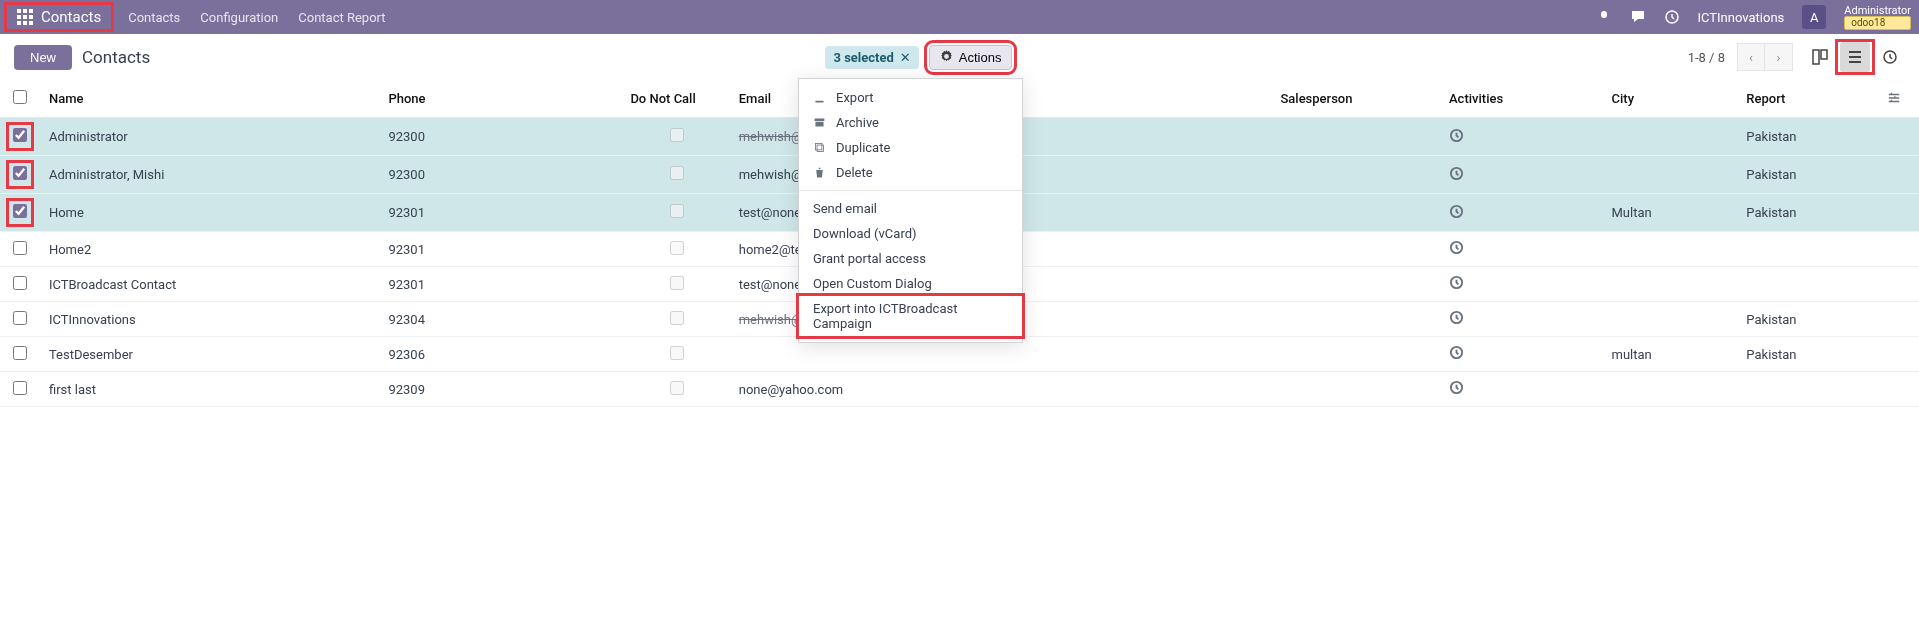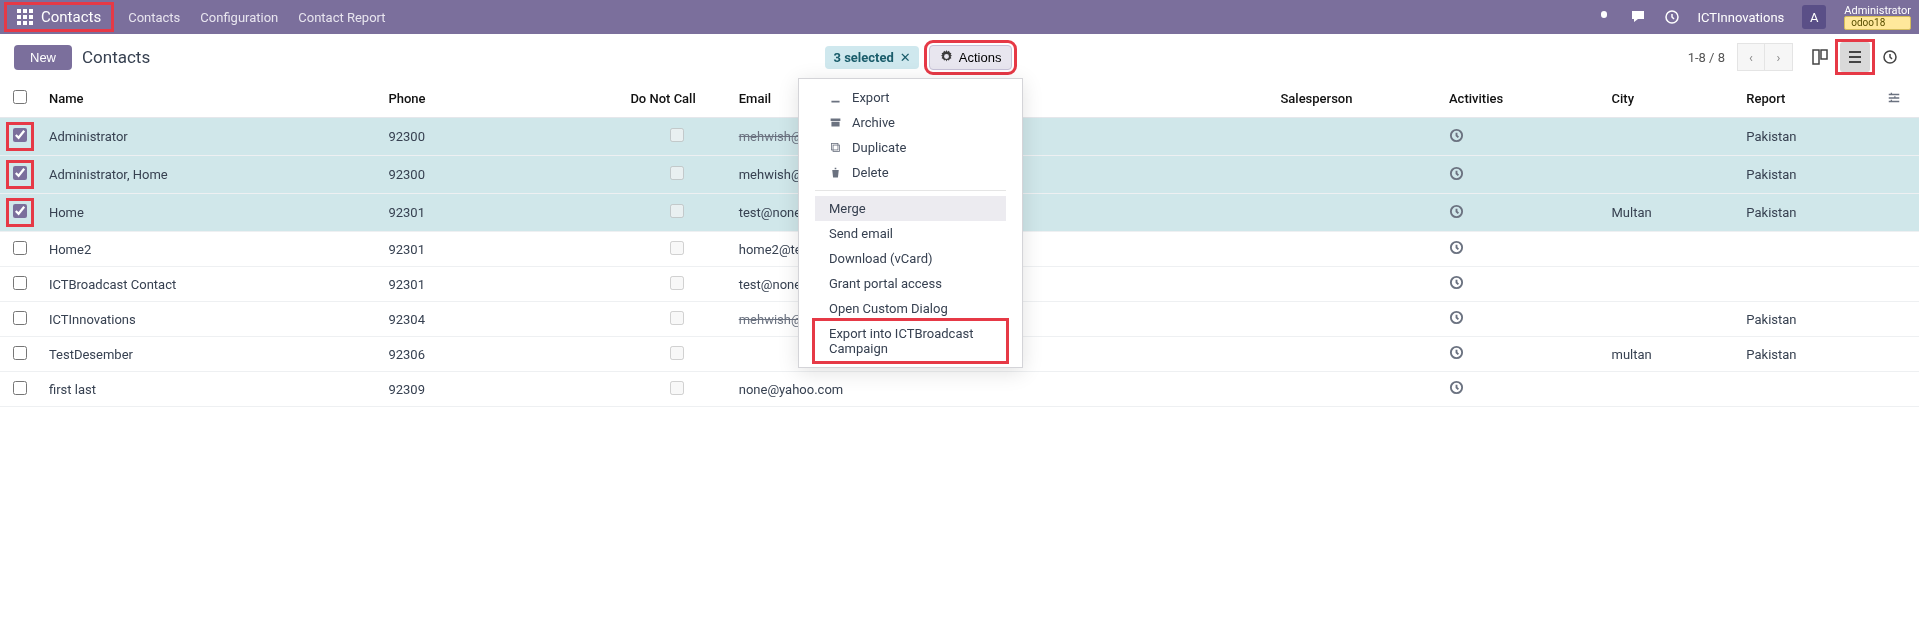--- a/index.html
+++ b/index.html
@@ -47,21 +47,21 @@
   .cb-cell{width:34px;text-align:center;}
   input[type=checkbox]{width:14px;height:14px;accent-color:#7b6f9c;}
   .row-sel{background:#d0e7ea;}
   .strike{text-decoration:line-through;color:#6b7280;}
   .act-icon svg{width:15px;height:15px;fill:none;stroke:#6b7280;stroke-width:2;}
   .filter-icon{width:18px;position:absolute;right:14px;}
   th:last-child{position:relative;}
   .adjust svg{width:14px;height:14px;fill:#6b7280;}
 
   
-  .dropdown{position:absolute;left:798px;top:78px;width:225px;background:#fff;border:1px solid #d4d4d8;box-shadow:0 4px 20px rgba(0,0,0,.12);padding:6px 16px;z-index:100;}
+  .dropdown{position:absolute;left:798px;top:78px;width:225px;background:#fff;border:1px solid #d4d4d8;box-shadow:0 4px 20px rgba(0,0,0,.12);padding:6px 0;z-index:100;}
   .dd-item{padding:5px 14px;display:flex;align-items:center;gap:10px;font-size:13px;color:#374151;cursor:pointer;}
   .dd-item.hover{background:#ecebf0;}
   .dd-item svg{width:13px;height:13px;fill:#6b7280;}
   .dd-sep{height:1px;background:#e5e5e5;margin:5px 0;}
   .dd-red{border:3px solid #e63946;margin:-3px;}
 
   .col-name{width:282px;}
   .col-phone{width:201px;}
   .col-dnc{width:90px;text-align:center;}
   .col-email{width:450px;}
@@ -190,21 +190,21 @@
           <td></td>
           <td class="act-icon"><svg viewBox="0 0 16 16">
               <circle cx="8" cy="8" r="6"></circle>
               <path d="M8 5v3l2 2"></path>
             </svg></td>
           <td></td>
           <td>Pakistan</td>
         </tr>
         <tr class="row-sel">
           <td class="cb-cell"><span style="display:inline-block;border:3px solid #e63946;padding:3px 4px;margin:-4px -5px;"><input type="checkbox" checked="" style=""></span></td>
-          <td>Administrator, Home</td>
+          <td>Administrator, Mishi</td>
           <td>92300</td>
           <td style="text-align:center"><input type="checkbox" disabled="" style=""></td>
           <td><span>mehwish@gmail.com</span></td>
           <td></td>
           <td class="act-icon"><svg viewBox="0 0 16 16">
               <circle cx="8" cy="8" r="6"></circle>
               <path d="M8 5v3l2 2"></path>
             </svg></td>
           <td></td>
           <td>Pakistan</td>
@@ -320,23 +320,20 @@
       </div>
       <div class="dd-item">
         <svg viewBox="0 0 16 16">
           <path d="M4 5h8l-1 9H5zM3 4h10M7 2h2v2H7z"></path>
         </svg>
         <span>Delete</span>
       </div>
     </div>
   <div class="dd-sep"></div>
   <div id="dd2">
-      <div class="dd-item hover">
-        <span>Merge</span>
-      </div>
       <div class="dd-item">
         <span>Send email</span>
       </div>
       <div class="dd-item">
         <span>Download (vCard)</span>
       </div>
       <div class="dd-item">
         <span>Grant portal access</span>
       </div>
       <div class="dd-item">

